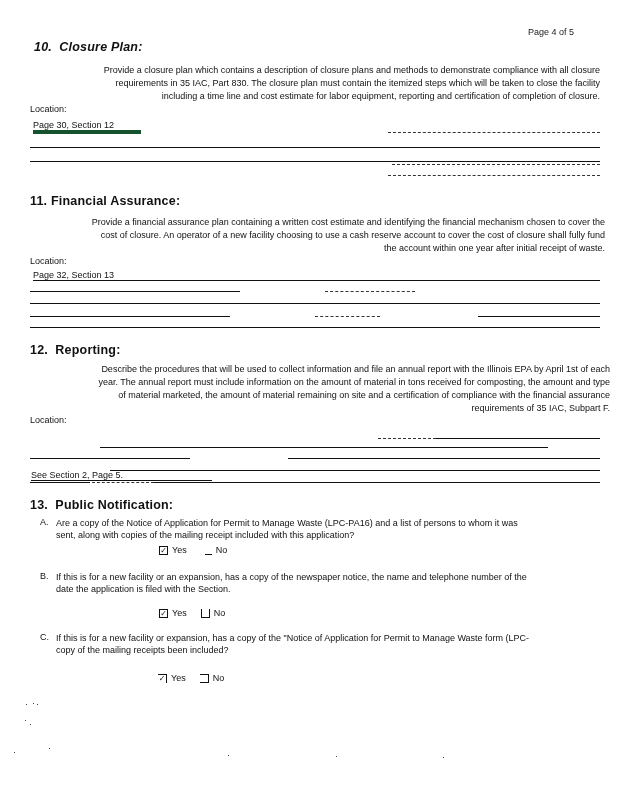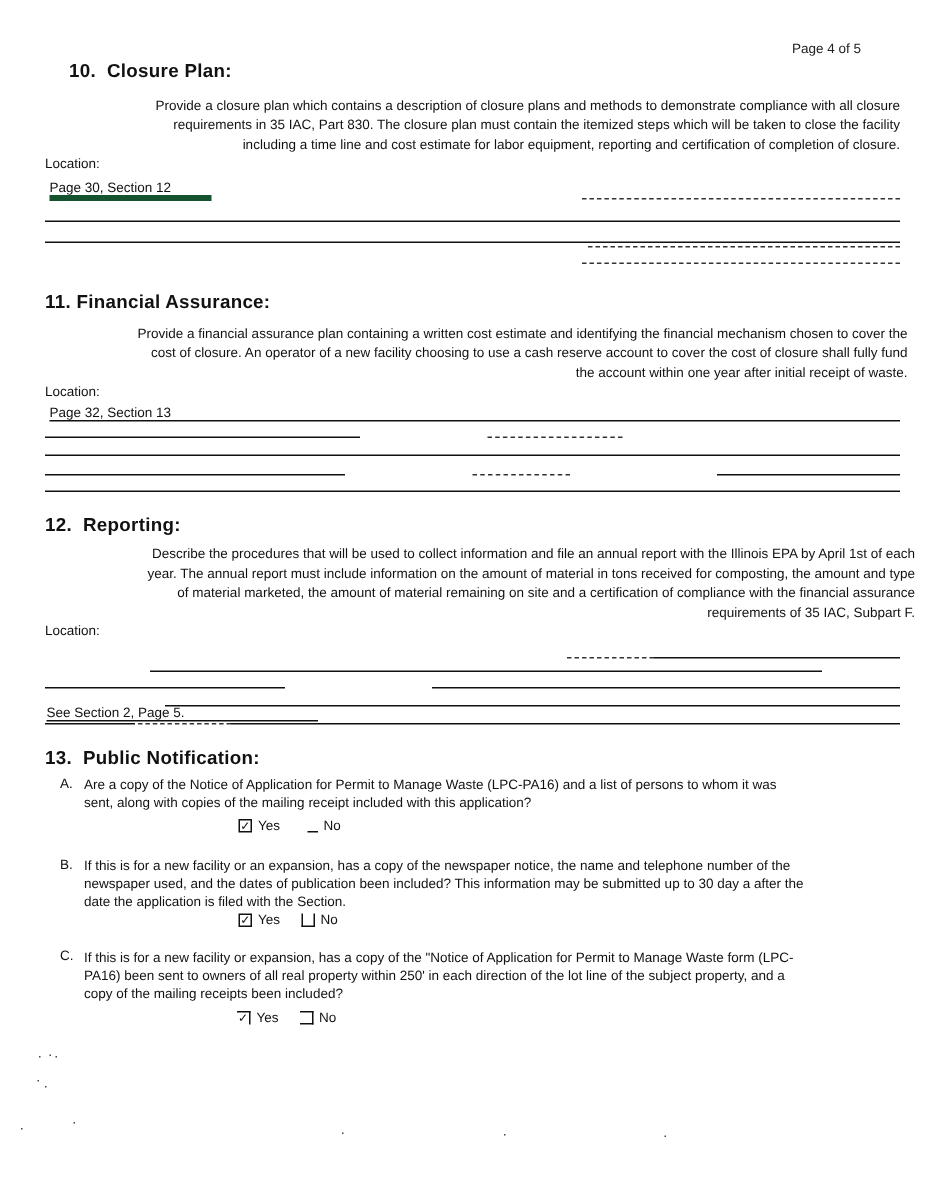--- a/index.html
+++ b/index.html
@@ -19,21 +19,21 @@
   .cb { width: 9px; height: 9px; border: 1px solid #111; display: inline-flex;
         align-items: center; justify-content: center; font-size: 8px; line-height: 9px; box-sizing: border-box; }
   .cb-open-top { border-top: none; }
   .speck { width: 1px; height: 1px; background: #444; }
 </style>
 </head>
 <body>
 
 <div class="abs page-num">Page 4 of 5</div>
 
-<div class="abs sec-title" style="left:46px; top:40px;">
+<div class="abs sec-title" style="left:34px; top:40px;font-style:italic;">
   <span>10.</span>&nbsp;
   <span>Closure Plan:</span>
 </div>
 <div class="abs para" style="left:30px; top:64px; width:570px;">
   <div>Provide a closure plan which contains a description of closure plans and methods to demonstrate compliance with all closure</div>
   <div>requirements in 35 IAC, Part 830.  The closure plan must contain the itemized steps which will be taken to close the facility</div>
   <div>including a time line and cost estimate for labor equipment, reporting and certification of completion of closure.</div>
 </div>
 <div class="abs label" style="left:30px; top:104px;">Location:</div>
 <div class="abs loc-value" style="left:33px; top:120px; width:108px; border-bottom:4px solid #14532d;">Page 30, Section 12</div>
@@ -97,34 +97,32 @@
 <div class="abs cb-row" style="left:159px; top:545px;">
   <span class="cb">✓</span>
   <span style="margin-right:14px;">Yes</span>
   <span class="cb cb-open-top" style="border-left:none;border-right:none;width:7px;"></span>
   <span>No</span>
 </div>
 
 <div class="abs q-letter" style="left:40px; top:571px;">B.</div>
 <div class="abs q-text" style="left:56px; top:571px; width:555px;">
   <div>If this is for a new facility or an expansion, has a copy of the newspaper notice, the name and telephone number of the</div>
-  <div>newspaper used, and the dates of publication been included?  This information may be submitted up to 30 day a after the</div>
   <div>date the application is filed with the Section.</div>
 </div>
 <div class="abs cb-row" style="left:159px; top:608px;">
   <span class="cb">✓</span>
   <span style="margin-right:10px;">Yes</span>
   <span class="cb cb-open-top"></span>
   <span>No</span>
 </div>
 
 <div class="abs q-letter" style="left:40px; top:632px;">C.</div>
 <div class="abs q-text" style="left:56px; top:632px; width:555px;">
   <div>If this is for a new facility or expansion, has a copy of the "Notice of Application for Permit to Manage Waste form (LPC-</div>
-  <div>PA16) been sent to owners of all real property within 250' in each direction of the lot line of the subject property, and a</div>
   <div>copy of the mailing receipts been included?</div>
 </div>
 <div class="abs cb-row" style="left:158px; top:673px;">
   <span class="cb" style="border-left:none;border-bottom:none;">✓</span>
   <span style="margin-right:10px;">Yes</span>
   <span class="cb" style="border-left:none;"></span>
   <span>No</span>
 </div>
 
 <div class="abs speck" style="left:26px; top:704px;"></div>

